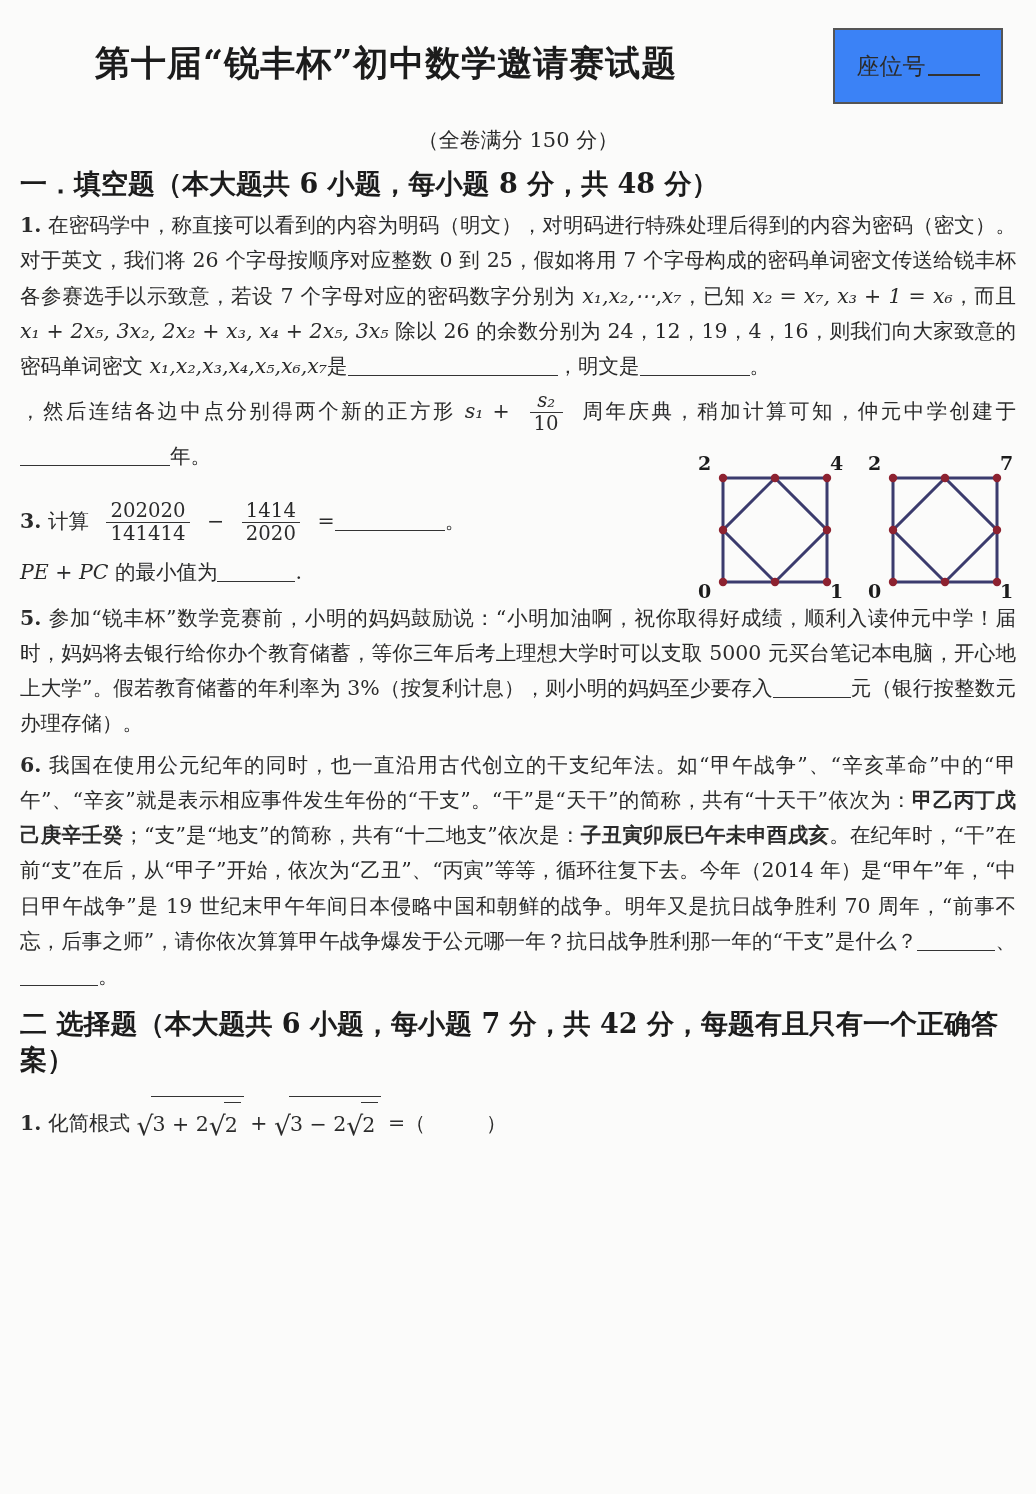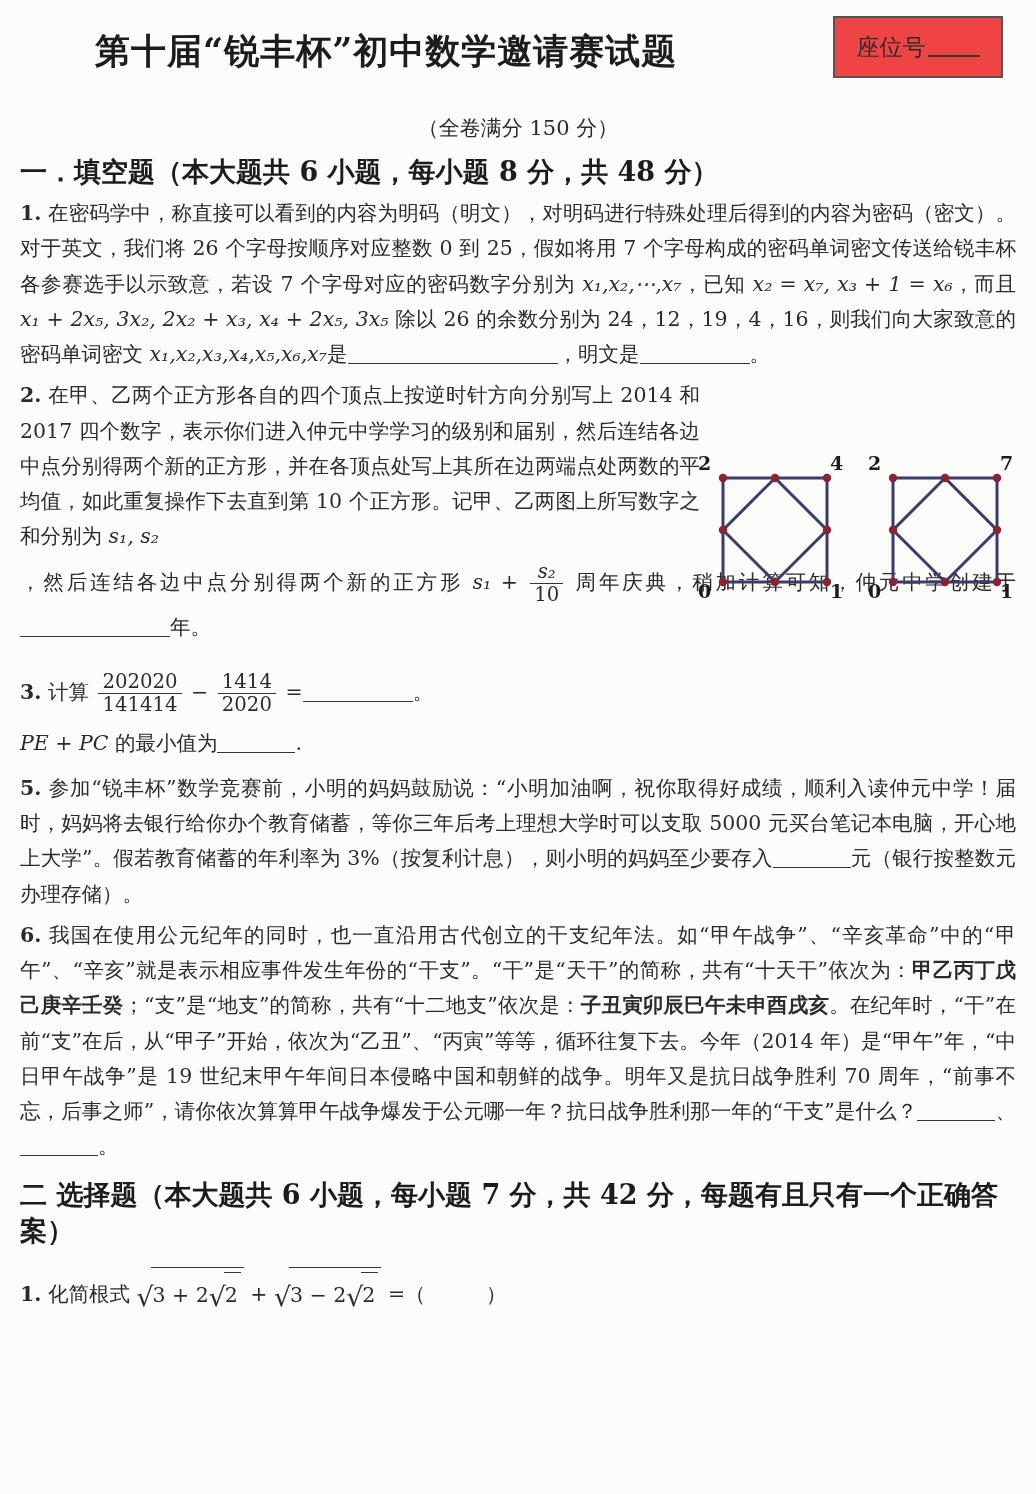--- a/index.html
+++ b/index.html
@@ -11,44 +11,44 @@
     width: 1036px; height: 1494px;
     font-family: "DejaVu Serif", "Liberation Serif", serif;
     color: #2b2b2b;
     background: #fbfbfa;
     overflow: hidden;
     position: relative;
   }
   .page {
     position: relative;
     width: 1036px; height: 1494px;
-    padding: 0 20px;
+    padding: 12px 20px;
   }
 
   
   .header-row {
     position: relative;
     height: 96px;
   }
   .doc-title {
     position: absolute;
     left: 75px; top: 28px;
     font-size: 35px;
     font-weight: bold;
     letter-spacing: 1px;
     white-space: nowrap;
     color: #1c1c1c;
     font-family: "DejaVu Serif", "Liberation Serif", serif;
   }
   .seat-box {
     position: absolute;
     right: 13px; top: 16px;
-    width: 170px; height: 62px;
+    width: 170px; height: 76px;
     border: 2px solid #555;
-    background: #ef4444;
+    background: #3b82f6;
     display: flex;
     align-items: center;
     justify-content: center;
   }
   .seat-label {
     font-size: 23px;
     color: #2b2b2b;
     white-space: nowrap;
   }
   .seat-blank {
@@ -93,21 +93,21 @@
   .b-md { width: 110px; }
   .b-sm { width: 78px; }
 
   
   .mi { font-family: "DejaVu Serif", "Liberation Serif", serif; font-style: italic; }
   .frac {
     display: inline-block;
     vertical-align: middle;
     text-align: center;
     line-height: 1.12;
-    margin: 0 3px;
+    margin: 0 11px;
     font-size: 0.96em;
   }
   .frac .num { display: block; padding: 0 4px; }
   .frac .den { display: block; padding: 0 4px; border-top: 1.6px solid #333; }
 
   .sqrt { display: inline-block; white-space: nowrap; vertical-align: middle; }
   .sqrt > .radsym { font-size: 1.30em; vertical-align: -0.12em; }
   .sqrt > .rad {
     display: inline-block;
     border-top: 1.5px solid #333;
@@ -159,25 +159,20 @@
   <div class="q">
     <span class="qnum">1.</span>
     <span>在密码学中，称直接可以看到的内容为明码（明文），对明码进行特殊处理后得到的内容为密码（密文）。对于英文，我们将 26 个字母按顺序对应整数 0 到 25，假如将用 7 个字母构成的密码单词密文传送给锐丰杯各参赛选手以示致意，若设 7 个字母对应的密码数字分别为</span>
     <span class="mi">x₁,x₂,⋯,x₇</span><span>，已知</span>
     <span class="mi">x₂ = x₇, x₃ + 1 = x₆</span><span>，而且</span>
     <span class="mi">x₁ + 2x₅, 3x₂, 2x₂ + x₃, x₄ + 2x₅, 3x₅</span>
     <span>除以 26 的余数分别为 24，12，19，4，16，则我们向大家致意的密码单词密文</span>
     <span class="mi">x₁,x₂,x₃,x₄,x₅,x₆,x₇</span><span>是</span><span class="blank b-xl"></span><span>，明文是</span><span class="blank b-md"></span><span>。</span>
   </div>
 
-  <div class="q q2wrap">
-    <span class="qnum">2.</span>
-    <span>在甲、乙两个正方形各自的四个顶点上按逆时针方向分别写上 2014 和 2017 四个数字，表示你们进入仲元中学学习的级别和届别，然后连结各边中点分别得两个新的正方形，并在各顶点处写上其所在边两端点处两数的平均值，如此重复操作下去直到第 10 个正方形。记甲、乙两图上所写数字之和分别为</span>
-    <span class="mi">s₁, s₂</span>
-  </div>
 
   <div class="q tall">
     <span>，然后连结各边中点分别得两个新的正方形</span>
     <span class="mi">s₁</span>
     <span>+</span>
     <span class="frac">
       <span class="num mi">s₂</span>
       <span class="den">10</span>
     </span>
     <span>周年庆典，稍加计算可知，仲元中学创建于</span><span class="blank b-lg"></span><span>年。</span>

